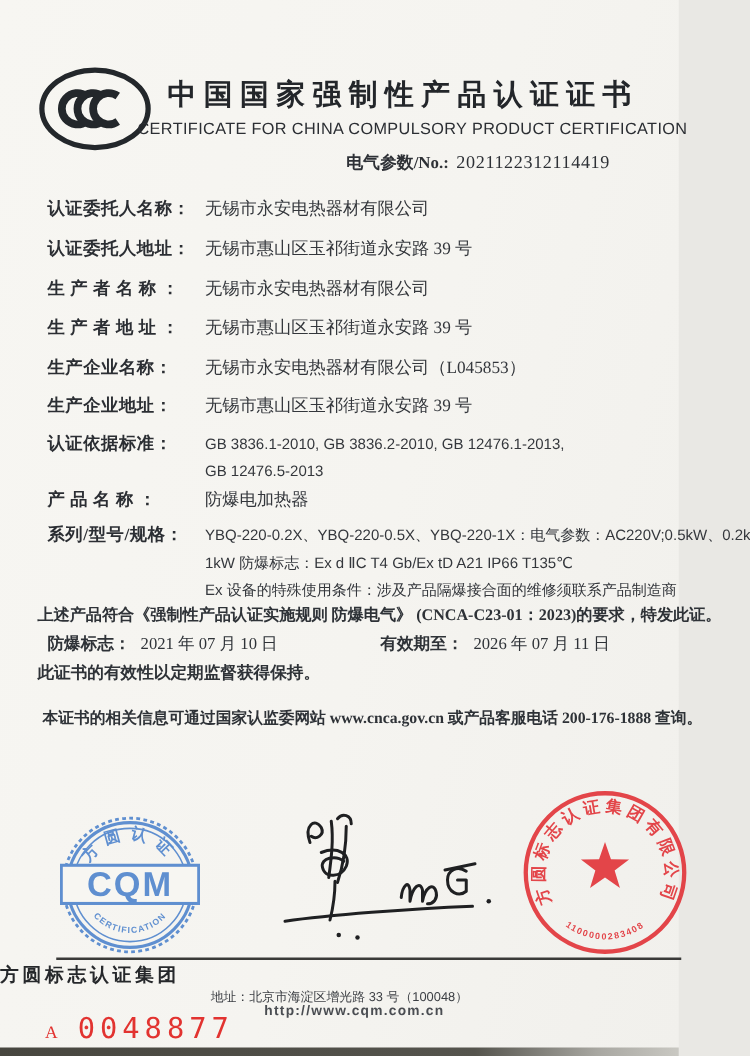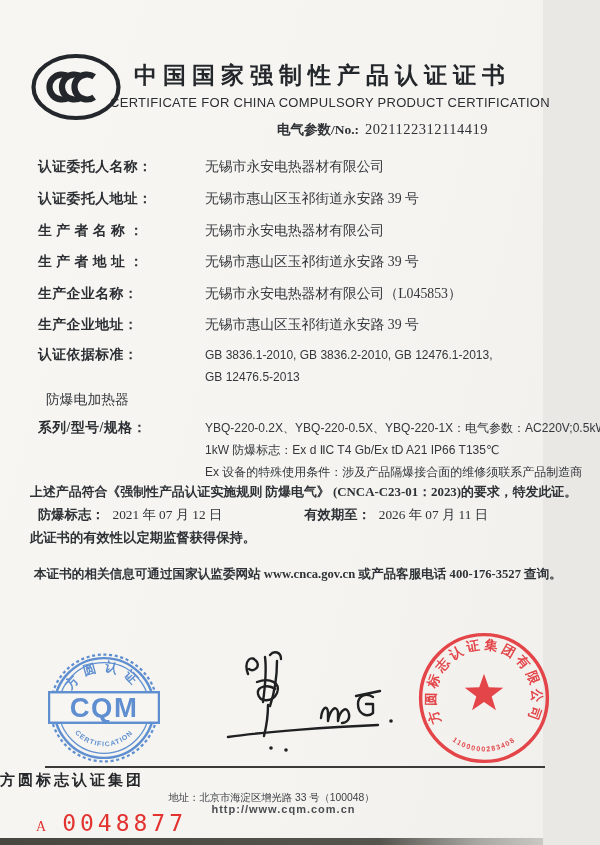--- a/index.html
+++ b/index.html
@@ -20,21 +20,21 @@
     position:absolute;left:110px;right:10px;top:95px;text-align:center;
     font-family:"Liberation Sans",sans-serif;font-size:13px;letter-spacing:.3px;
     color:#2b2e33;white-space:nowrap;
   }
   .certno{
     position:absolute;top:121px;right:55px;font-size:13.5px;font-weight:600;
     color:#2e3136;white-space:nowrap;
   }
   .certno .num{font-family:"Liberation Serif",serif;font-weight:400;font-size:14.5px;margin-left:6px;letter-spacing:.5px;}
   
-  .row{position:absolute;left:38px;right:14px;display:flex;align-items:flex-start;gap:41px;}
+  .row{position:absolute;left:38px;right:14px;display:flex;align-items:flex-start;}
   .lbl{flex:0 0 118px;font-weight:700;font-size:13.8px;color:#2b2e33;white-space:pre;letter-spacing:.5px;}
   .val{flex:1;font-size:13.8px;color:#34373c;padding-left:8px;}
   .val div{white-space:nowrap;line-height:22px;}
   .lbl,.val{line-height:22px;}
   .val.latin div{font-family:"Liberation Sans",sans-serif;font-size:12px;letter-spacing:0;}
   
   .stmt{position:absolute;left:30px;right:14px;font-size:12.9px;font-weight:600;color:#2e3237;white-space:nowrap;}
   .dates{position:absolute;left:38px;right:55px;display:flex;justify-content:space-between;font-size:13.3px;font-weight:600;color:#2e3237;white-space:nowrap;}
   .dates .dval{font-weight:400;margin-left:8px;}
   
@@ -109,46 +109,47 @@
       </div>
   </div>
   <div class="row" style="top:344px">
     <span class="lbl">认证依据标准：</span>
     <div class="val latin">
       <div>GB 3836.1-2010, GB 3836.2-2010, GB 12476.1-2013,</div>
       <div>GB 12476.5-2013</div>
     </div>
   </div>
   <div class="row" style="top:389px">
+    <span class="lbl">产 品 名 称 ：</span>
     <div class="val">
         <div>防爆电加热器</div>
       </div>
   </div>
   <div class="row" style="top:417px">
     <span class="lbl">系列/型号/规格：</span>
     <div class="val latin">
       <div>YBQ-220-0.2X、YBQ-220-0.5X、YBQ-220-1X：电气参数：AC220V;0.5kW、0.2kW、</div>
       <div>1kW 防爆标志：Ex d ⅡC T4 Gb/Ex tD A21 IP66 T135℃</div>
       <div>Ex 设备的特殊使用条件：涉及产品隔爆接合面的维修须联系产品制造商</div>
     </div>
   </div>
 
   <div class="stmt" style="top:484px">上述产品符合《强制性产品认证实施规则 防爆电气》 (CNCA-C23-01：2023)的要求，特发此证。</div>
 
   <div class="dates" style="top:506px">
     <span>
-      <span>防爆标志：</span><span class="dval">2021 年 07 月 12 日</span>
+      <span>防爆标志：</span><span class="dval">2021 年 07 月 10 日</span>
     </span>
     <span>
       <span>有效期至：</span><span class="dval">2026 年 07 月 11 日</span>
     </span>
   </div>
 
   <div class="stmt" style="top:529px;font-size:13.3px">此证书的有效性以定期监督获得保持。</div>
-  <div class="stmt" style="top:566px;left:34px;font-size:12.6px">本证书的相关信息可通过国家认监委网站 www.cnca.gov.cn 或产品客服电话 400-176-3527 查询。</div>
+  <div class="stmt" style="top:566px;left:34px;font-size:12.6px">本证书的相关信息可通过国家认监委网站 www.cnca.gov.cn 或产品客服电话 200-176-1888 查询。</div>
 
   <svg class="cqm-logo" viewBox="0 0 110 110">
     <circle cx="55" cy="55" r="52.5" fill="none" stroke="#5f8fd0" stroke-width="2.2" stroke-dasharray="3 2.6"></circle>
     <circle cx="55" cy="55" r="49" fill="none" stroke="#5f8fd0" stroke-width="2.4"></circle>
     <circle cx="55" cy="55" r="44.5" fill="none" stroke="#5f8fd0" stroke-width="1.2"></circle>
     <defs>
       <path id="cqmTop" d="M 24.8,74.6 A 36,36 0 1 1 85.2,74.6" fill="none"></path>
       <path id="cqmBot" d="M 25,78 A 38,38 0 0 0 85,78" fill="none"></path>
     </defs>
     <text font-size="12.5" font-weight="700" fill="#5f8fd0" letter-spacing="7" text-anchor="middle">

